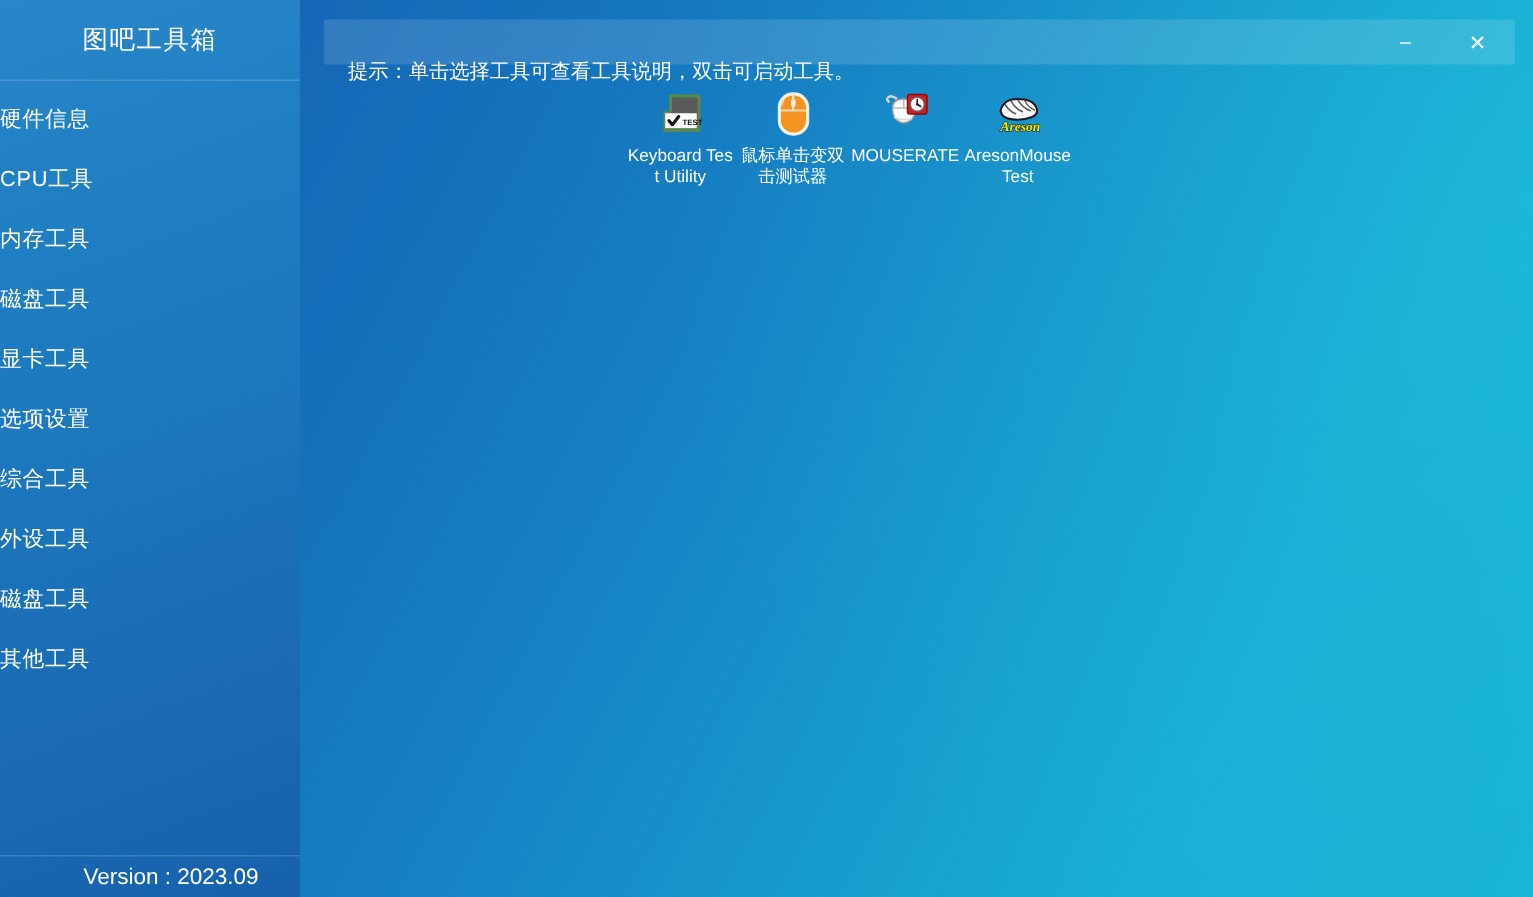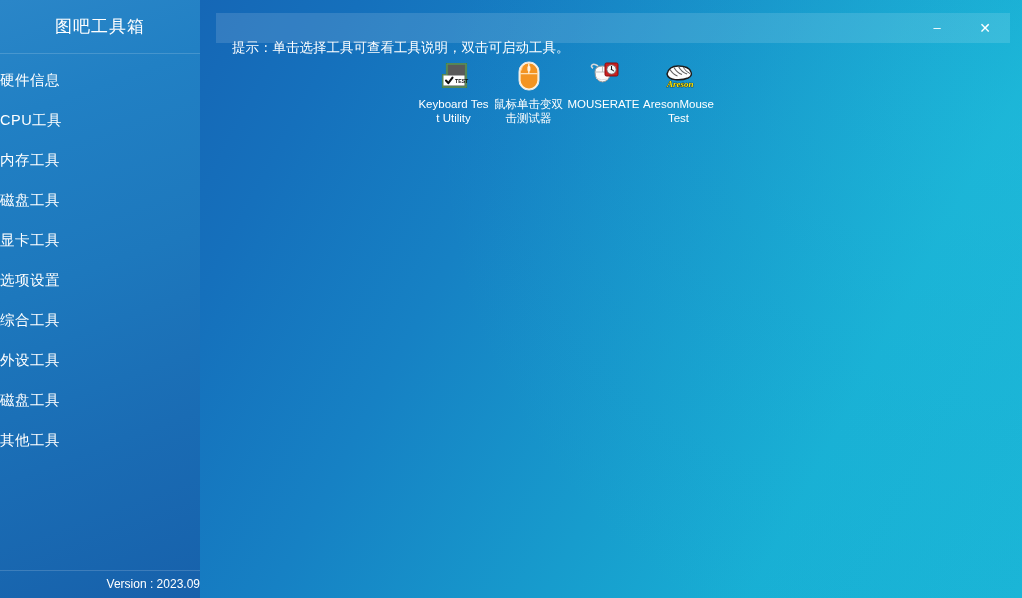--- a/index.html
+++ b/index.html
@@ -58,22 +58,22 @@
   }
   #sidebar-footer {
     position: absolute;
     left: 0;
     bottom: 0;
     width: 200px;
   }
   #version-text {
     height: 27px;
     line-height: 27px;
-    text-align: right;
-    font-size: 12px;
+    text-align: center;
+    font-size: 15px;
     color: #ffffff;
     user-select: none;
     padding-left: 28px;
   }
 
   
   #main {
     position: relative;
     width: 822px;
     height: 598px;

